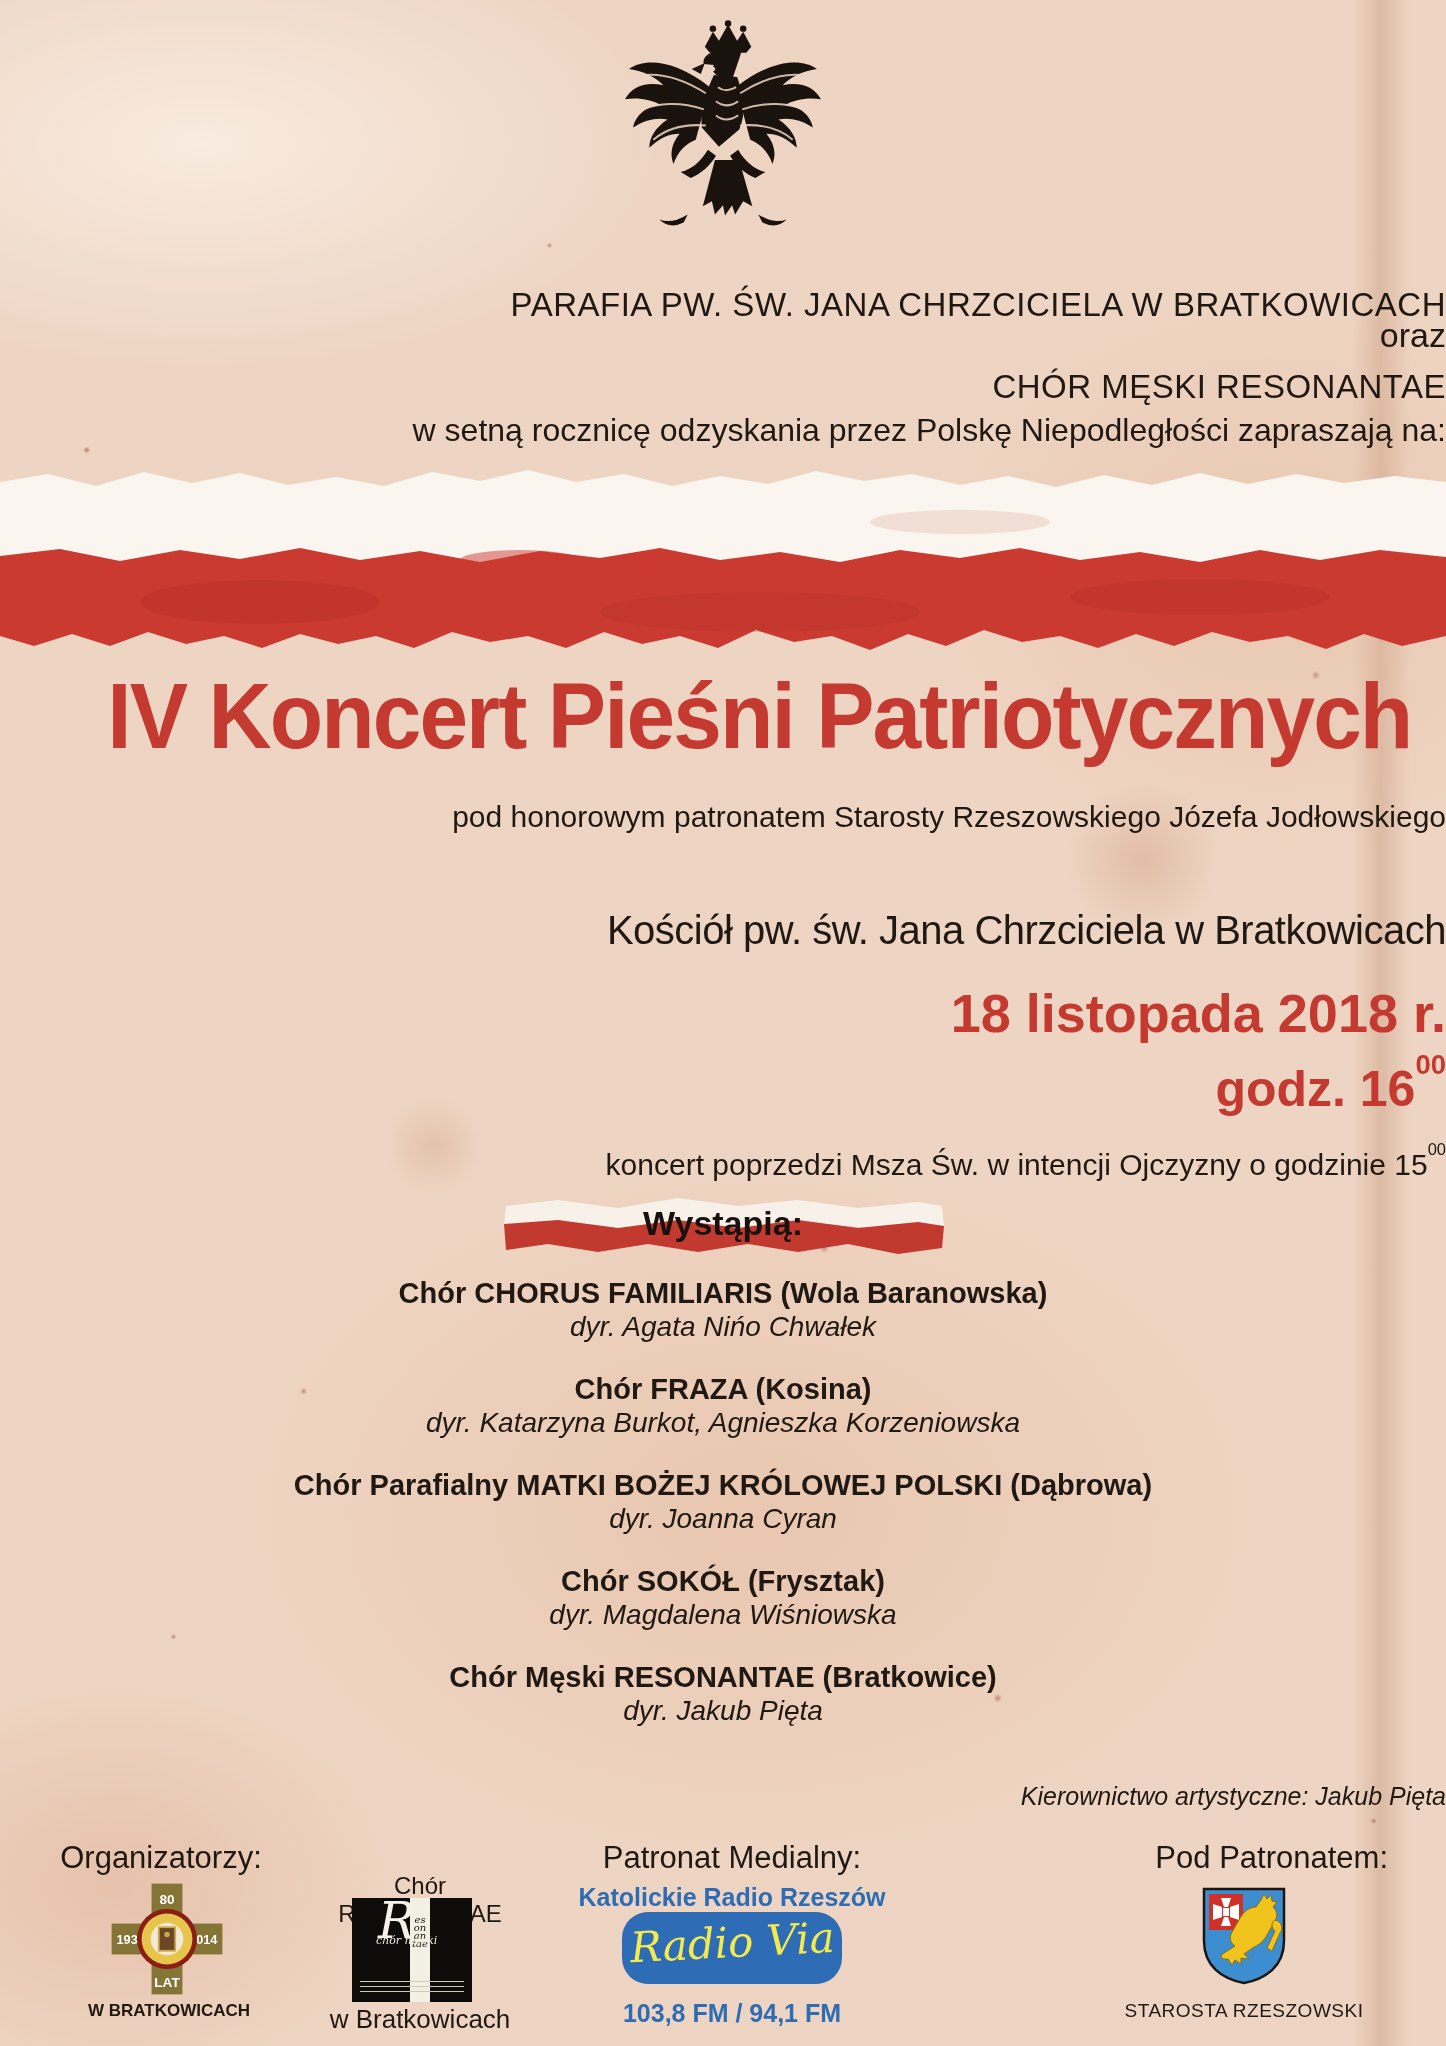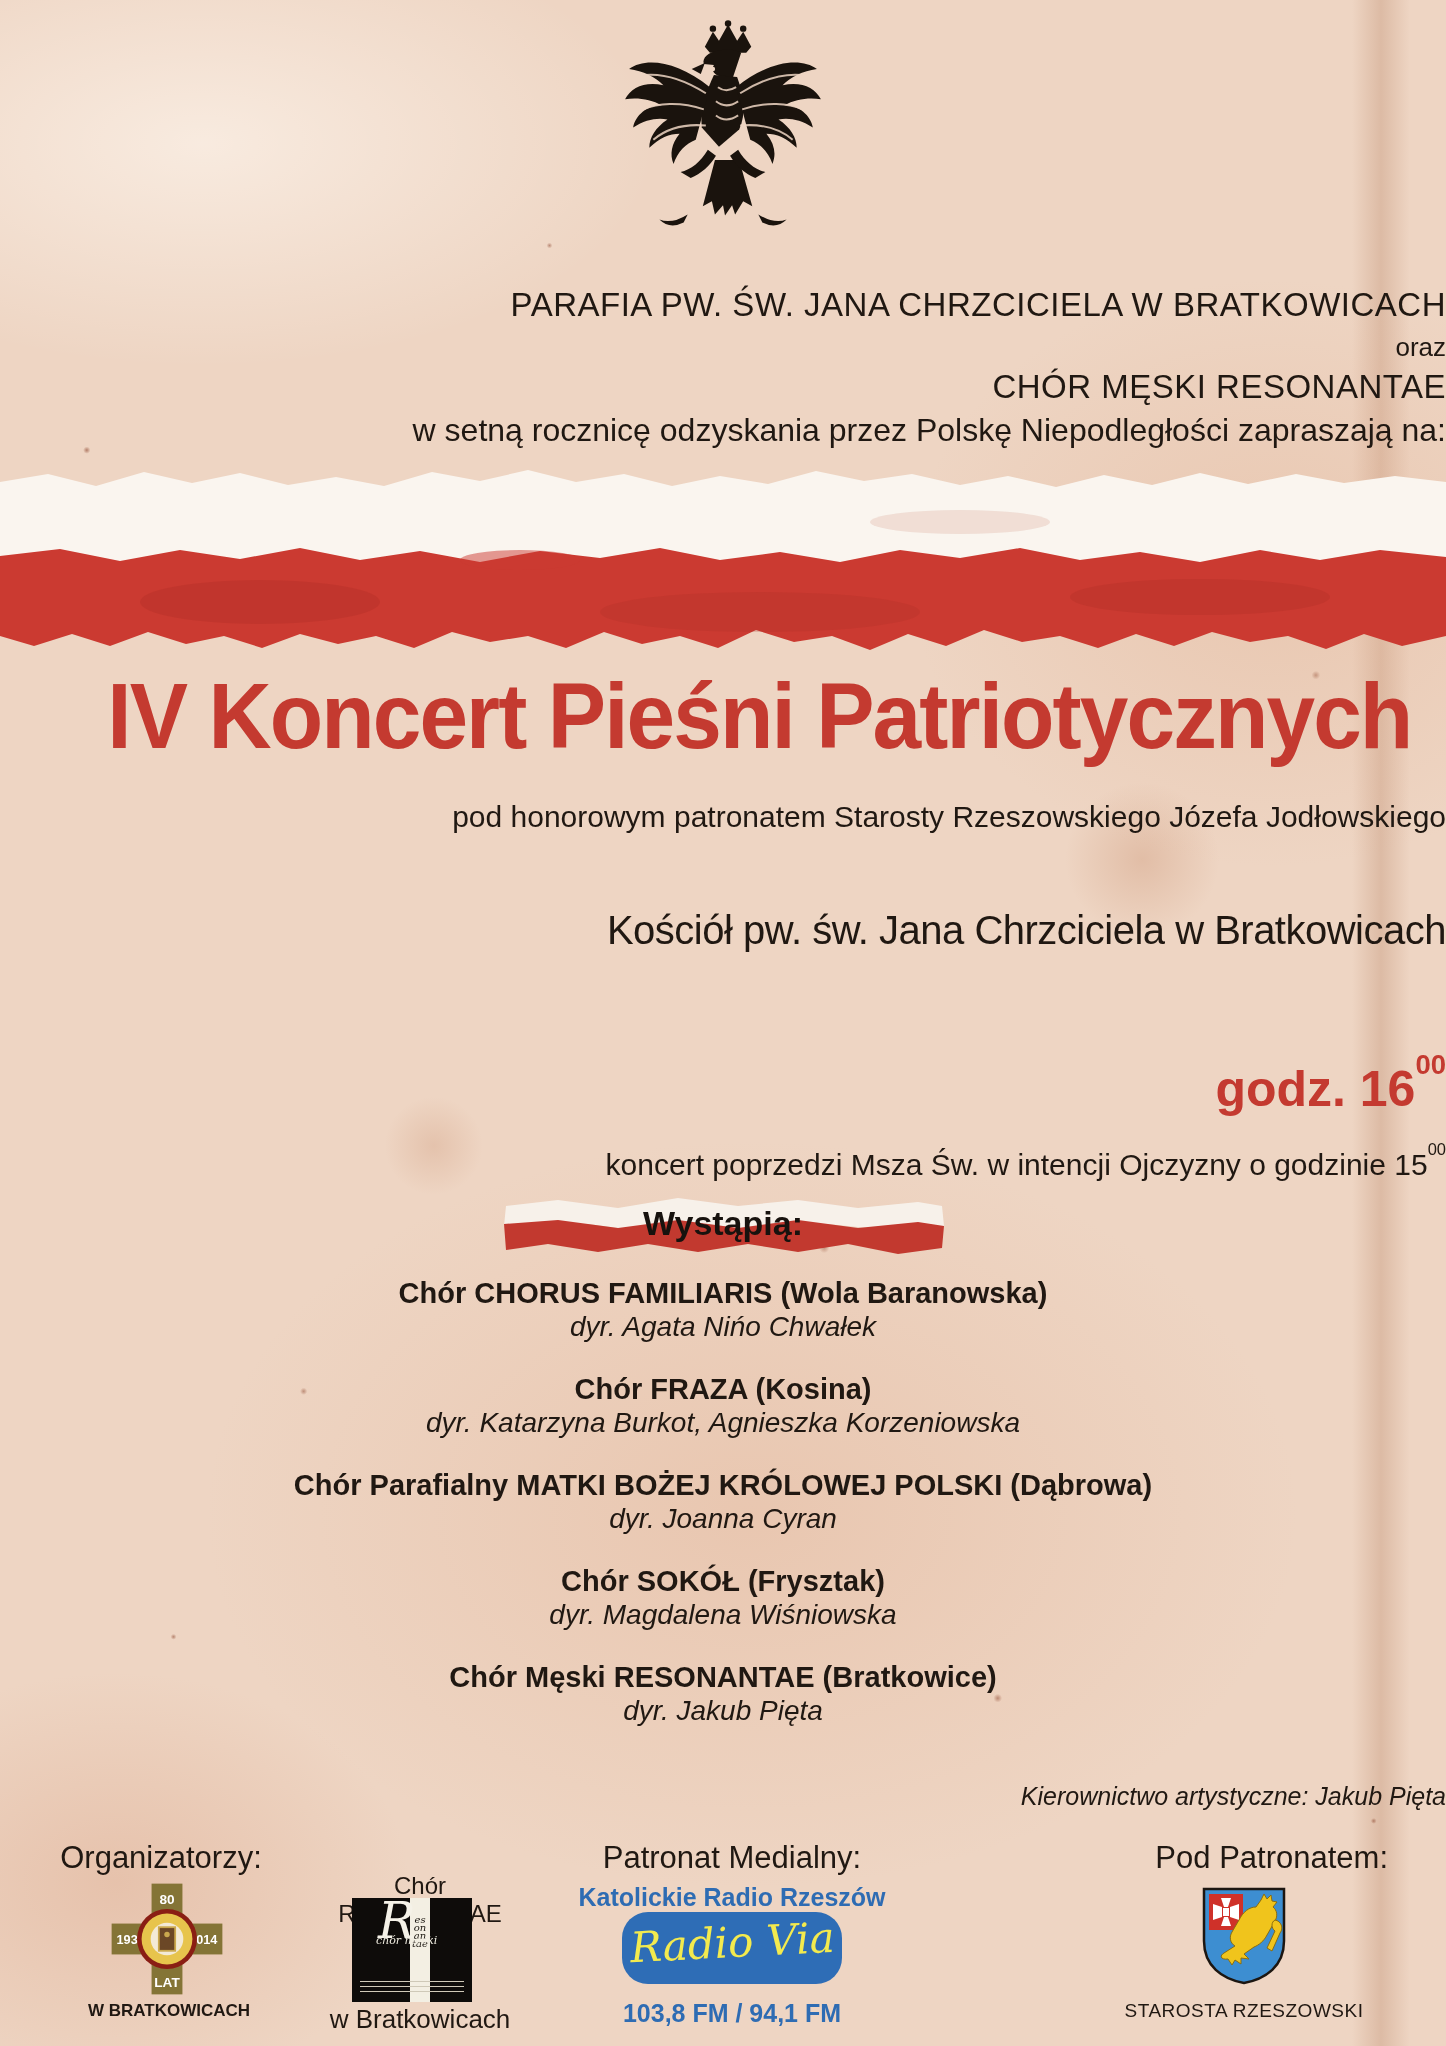--- a/index.html
+++ b/index.html
@@ -26,21 +26,21 @@
       radial-gradient(circle 5px at 46% 93%, rgba(128,52,28,.45), transparent 72%),
       radial-gradient(circle 4px at 95% 89%, rgba(128,52,28,.5), transparent 72%),
       linear-gradient(90deg, transparent 93.5%, rgba(188,138,108,.35) 95.5%, transparent 97.5%);
   }
   .abs{position:absolute;}
   .ctr{left:0; right:0; text-align:right;}
   .red{color:#c43a30;}
   sup.tt{font-size:55%; position:relative; top:-0.52em; letter-spacing:0;}
 
   .hdr1{top:286px; font-size:33px; letter-spacing:.5px;}
-  .hdr2{top:332px; font-size:26px;}
+  .hdr2{top:316px; font-size:34px;}
   .hdr3{top:368px; font-size:33px; letter-spacing:.5px;}
   .hdr4{top:412px; font-size:32px;}
 
   .flagband{top:452px; left:0; width:1446px; height:212px;}
   .title{top:664px; font-size:92px; font-weight:700; letter-spacing:-2px; white-space:nowrap;}
   .title .squeeze{display:inline-block; transform:scaleX(.95); transform-origin:50% 50%;}
   .subtitle{top:800px; font-size:30px;}
 
   .venue{top:908px; font-size:40px; letter-spacing:-.5px;}
   .date{top:982px; font-size:54px; font-weight:700;}
@@ -135,20 +135,21 @@
     <ellipse cx="760" cy="160" rx="160" ry="20" fill="#a82c25" opacity=".22"></ellipse>
     <ellipse cx="1200" cy="145" rx="130" ry="18" fill="#a82c25" opacity=".25"></ellipse>
     <ellipse cx="520" cy="108" rx="60" ry="10" fill="#cb3a31" opacity=".5"></ellipse>
     <ellipse cx="960" cy="70" rx="90" ry="12" fill="#e8c8bc" opacity=".5"></ellipse>
   </svg>
 
   <div class="abs ctr title red"><span class="squeeze">IV Koncert Pieśni Patriotycznych</span></div>
   <div class="abs ctr subtitle">pod honorowym patronatem Starosty Rzeszowskiego Józefa Jodłowskiego</div>
 
   <div class="abs ctr venue">Kościół pw. św. Jana Chrzciciela w Bratkowicach</div>
+  <div class="abs ctr date red">18 listopada 2018 r.</div>
   <div class="abs ctr godz red"><span>godz. 16</span><sup class="tt">00</sup></div>
   <div class="abs ctr massnote"><span>koncert poprzedzi Msza Św. w intencji Ojczyzny o godzinie 15</span><sup class="tt">00</sup></div>
 
   <div class="abs wyband">
     <svg width="450" height="64" viewBox="0 0 450 64">
       <path fill="#f7f1ea" d="M8,14 L60,8 120,16 180,6 240,14 300,8 360,16 420,10 444,14 L446,34 L390,38 330,32 270,40 210,32 150,40 90,32 30,38 6,34 Z"></path>
       <path fill="#c2392f" d="M6,32 L60,28 120,36 180,28 240,36 300,28 360,36 420,30 446,34 L444,56 L400,62 350,52 300,60 250,52 200,60 150,52 100,60 50,52 8,58 Z"></path>
     </svg>
     <div class="bandtext">Wystąpią:</div>
   </div>

